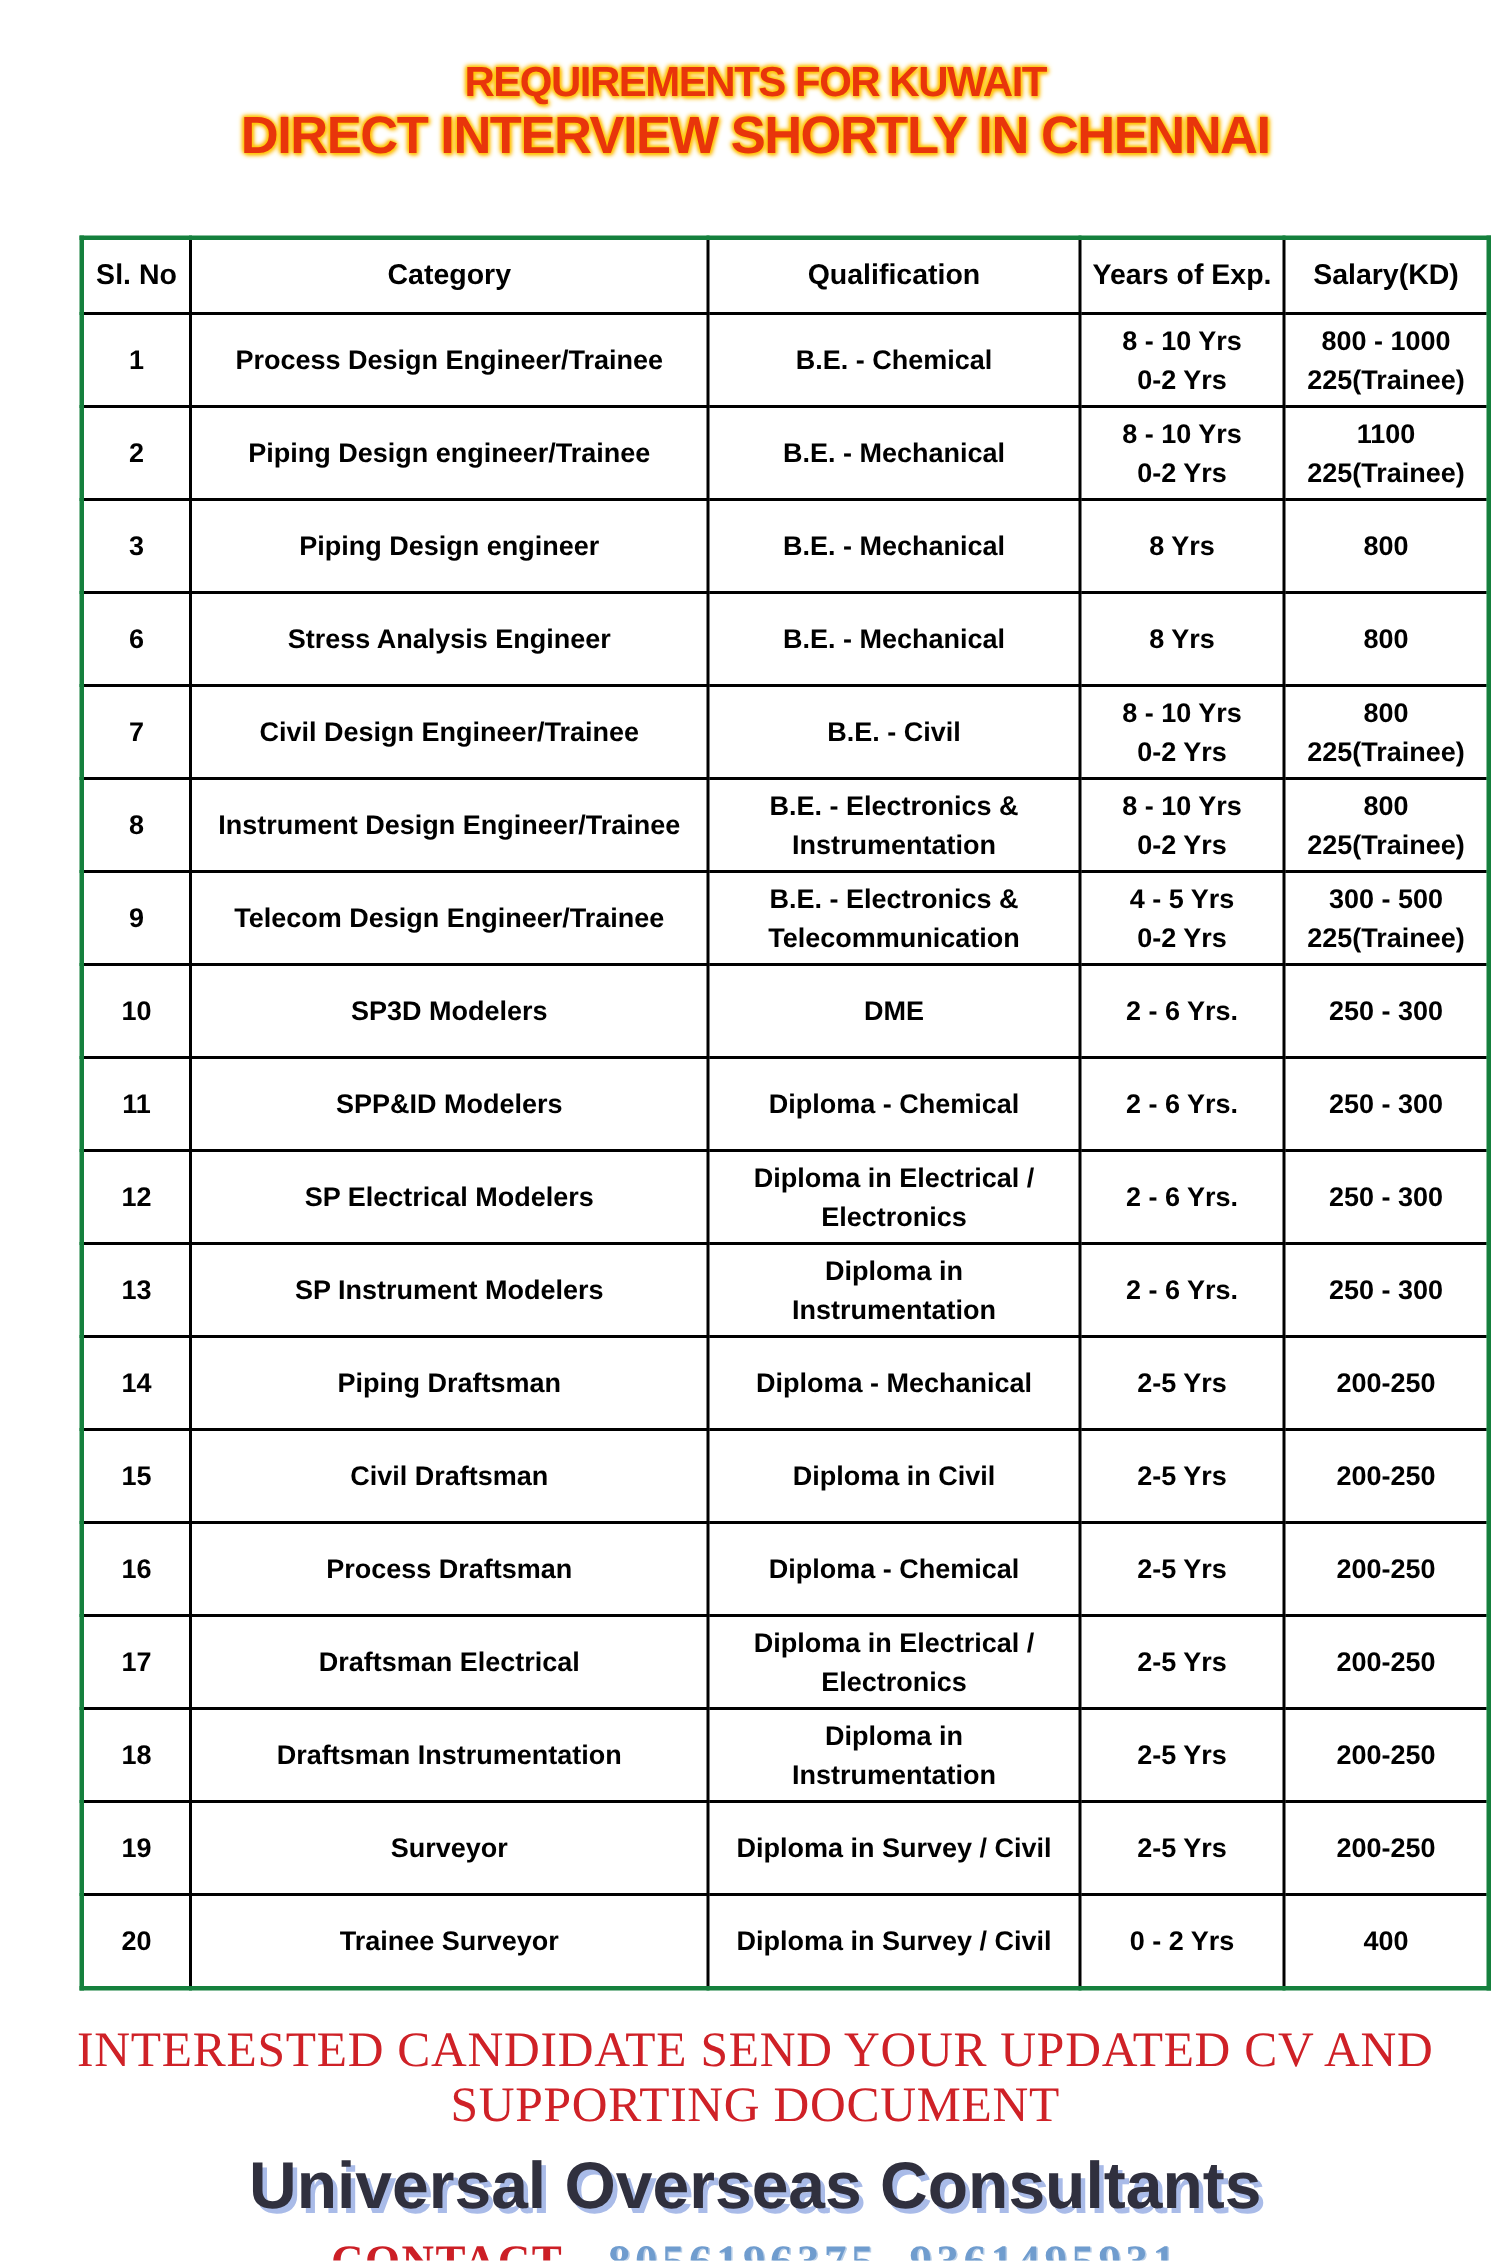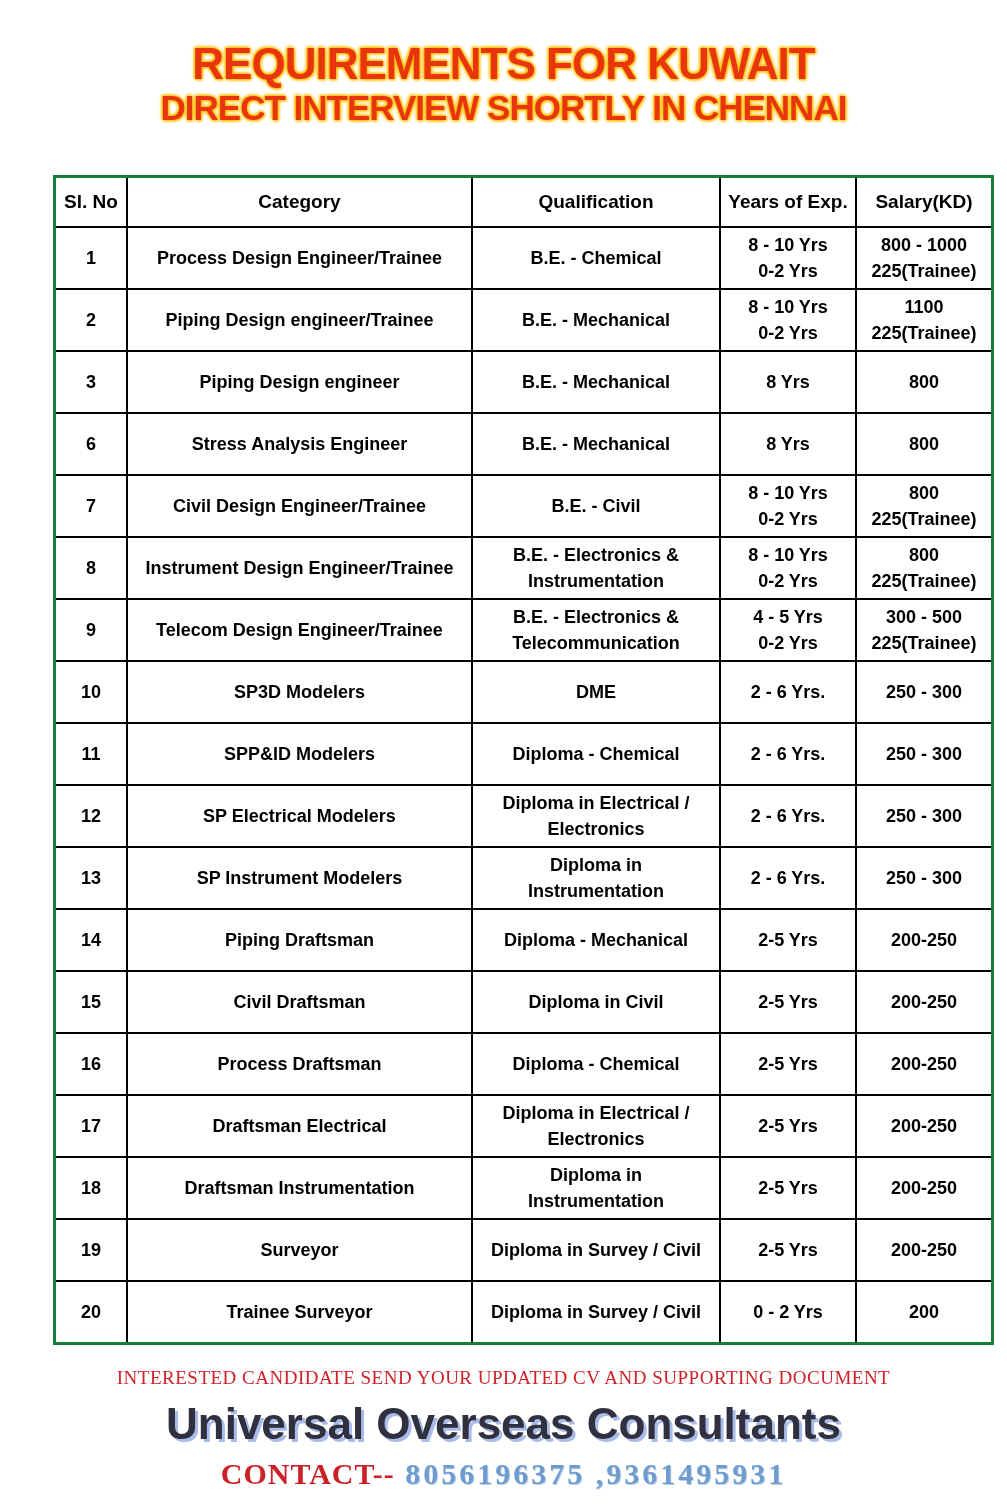--- a/index.html
+++ b/index.html
@@ -19,21 +19,21 @@
     height: 1507px;
     position: relative;
   }
 
   
   .title-block {
     margin-top: 40px;
     text-align: center;
   }
   .title-line-1 {
-    font-size: 44px;
+    font-size: 28px;
     font-weight: bold;
     letter-spacing: -1px;
     color: #e8350b;
     text-shadow:
       0 0 2px #ffd400,
       0 0 4px #ffc400,
       1px 1px 3px #ffb300,
      -1px -1px 3px #ffb300;
     line-height: 1.1;
   }
@@ -80,21 +80,21 @@
   .w-category { width: 337px; }
   .w-qual     { width: 240px; }
   .w-exp      { width: 128px; margin-left: 28px; }
   .w-salary   { width: 128px; }
 
   
   .cv-notice {
     margin-top: 22px;
     text-align: center;
     font-family: "Liberation Serif", serif;
-    font-size: 19px;
+    font-size: 33px;
     letter-spacing: 0.5px;
     color: #cf2127;
     font-weight: normal;
   }
   .company-name {
     margin-top: 10px;
     text-align: center;
     font-size: 44px;
     font-weight: bold;
     color: #30303e;
@@ -272,21 +272,21 @@
           <td class="w-category">Surveyor</td>
           <td class="w-qual">Diploma in Survey / Civil</td>
           <td class="w-exp">2-5 Yrs</td>
           <td class="w-salary">200-250</td>
         </tr>
         <tr>
           <td class="w-sl">20</td>
           <td class="w-category">Trainee Surveyor</td>
           <td class="w-qual">Diploma in Survey / Civil</td>
           <td class="w-exp">0 - 2 Yrs</td>
-          <td class="w-salary">200</td>
+          <td class="w-salary">400</td>
         </tr>
       </tbody>
   </table>
 
   <div class="cv-notice">INTERESTED CANDIDATE SEND YOUR UPDATED CV AND SUPPORTING DOCUMENT</div>
 
   <div class="company-name">Universal Overseas Consultants</div>
 
   <div class="contact-line">
     <span class="contact-label">CONTACT--</span><span class="contact-phones"> 8056196375 ,9361495931</span>

